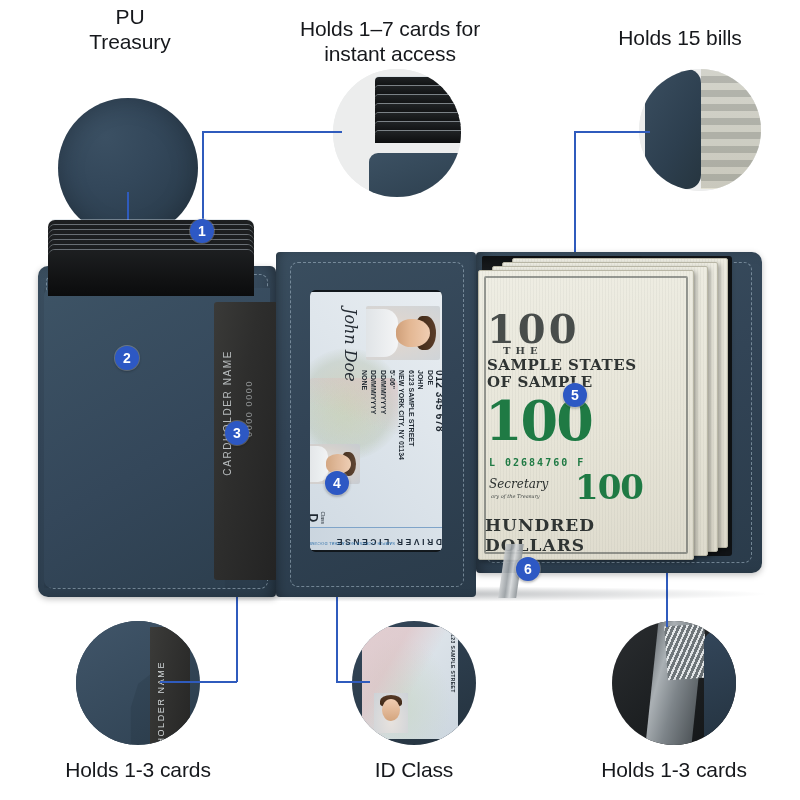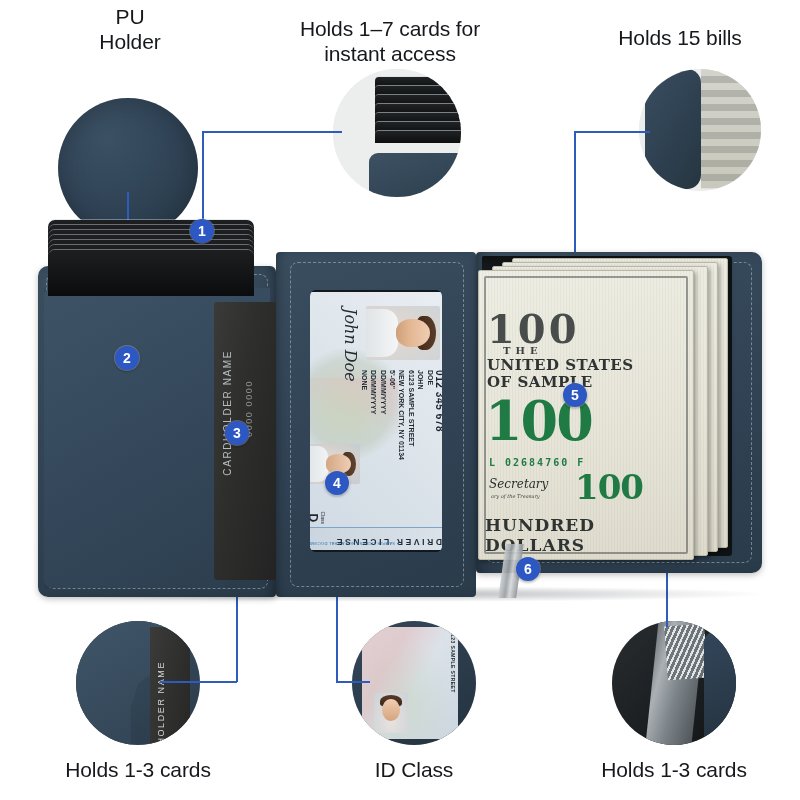--- a/index.html
+++ b/index.html
@@ -412,21 +412,21 @@
     background:linear-gradient(160deg,#33465a,#22303c);
     border-radius:12px 0 0 0;
   }
 </style>
 </head>
 <body>
 
 <div id="stage">
 
   <div class="caption" style="left:30px;top:4px;width:200px;">PU
-Holder</div>
+Treasury</div>
 
   <div class="caption" style="left:268px;top:16px;width:244px;">Holds 1–7 cards for
 instant access</div>
 
   <div class="caption" style="left:580px;top:25px;width:200px;text-align:center;">Holds 15 bills</div>
 
   <div class="circle swatch" style="left:58px;top:98px;width:140px;height:140px;"></div>
 
   <div class="circle" style="left:333px;top:69px;width:128px;height:128px;">
     <div class="crop">
@@ -584,21 +584,21 @@
           </div>
         <div class="bill" style="left:16px;top:14px;">
             <div class="texture"></div>
           </div>
         <div class="bill" style="left:2px;top:18px;">
           <div class="guil"></div>
           <div class="texture"></div>
           <div class="hundred-top">100</div>
           <div class="the">THE</div>
           <div class="usline">
-            <div>UNITED STATES</div>
+            <div>SAMPLE STATES</div>
             <div>OF SAMPLE</div>
           </div>
           <div class="seal100">100</div>
           <div class="serial">L 02684760 F</div>
           <div class="sig">Secretary</div>
           <div class="sigsub">ary of the Treasury</div>
           <div class="bot100">100</div>
           <div class="dollars">HUNDRED DOLLARS</div>
         </div>
       </div>

